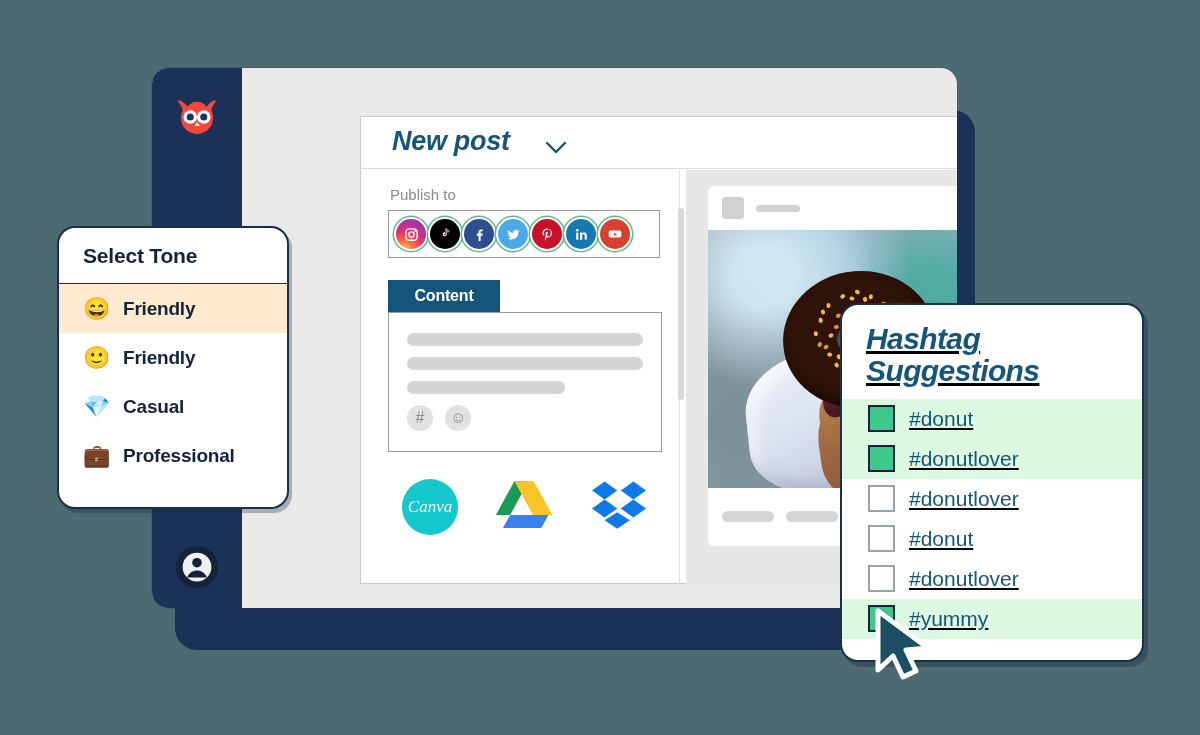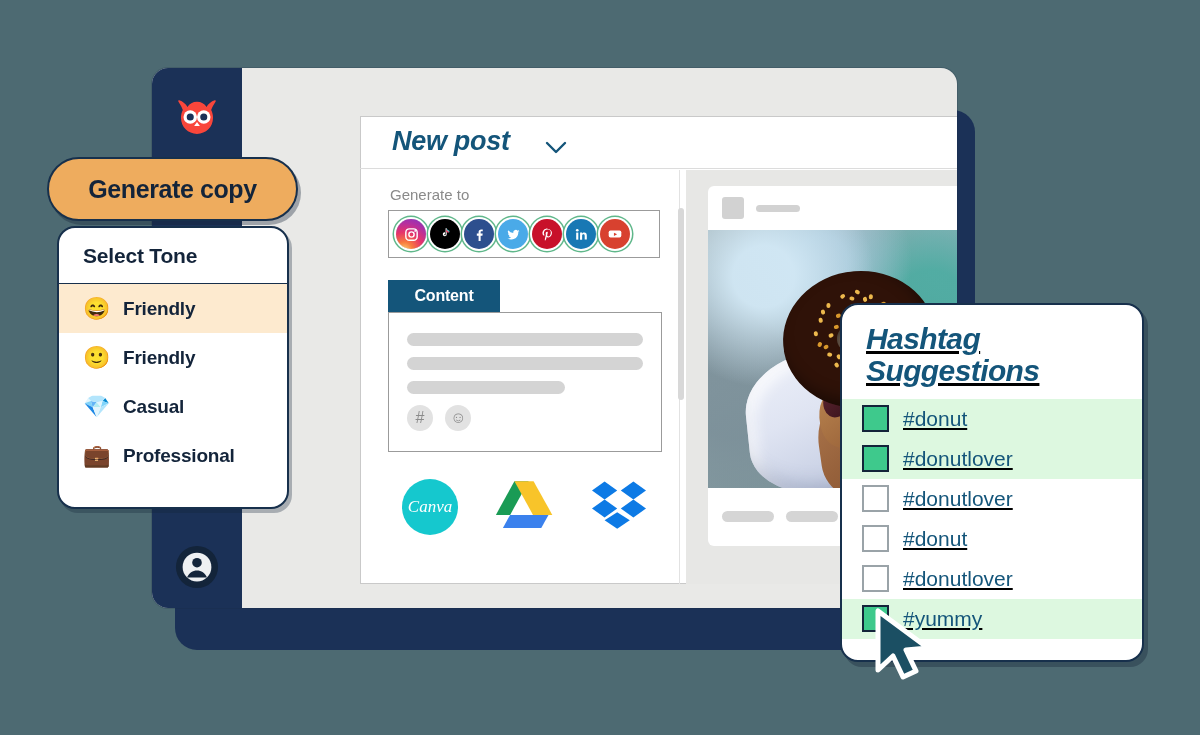--- a/index.html
+++ b/index.html
@@ -196,21 +196,21 @@
     background:#fff;border:2px solid #17304c;border-radius:18px;
     box-shadow:4px 5px 0 rgba(20,35,55,.35);
     overflow:hidden;
     text-decoration:underline;
   }
   .hash-title{
     padding:18px 0 12px 24px;font-size:30px;font-weight:bold;font-style:italic;
     color:#14557a;line-height:1.06;letter-spacing:-.6px;
   }
   .hash-row{
-    height:40px;display:flex;align-items:center;gap:14px;padding-left:20px;
+    height:40px;display:flex;align-items:center;gap:14px;padding-left:26px;
     font-size:21px;color:#14557a;box-sizing:border-box;
   }
   .hash-row.on{background:#ddf8e0;}
   .cbx{width:23px;height:23px;border:2px solid #9aa3a8;background:#fff;flex:0 0 23px;}
   .cbx.checked{background:#3ec98c;border-color:#13243a;}
 
   .cursor{position:absolute;left:872px;top:608px;width:66px;height:74px;}
 </style>
 </head>
 <body>
@@ -247,21 +247,21 @@
       <div class="panel-white"></div>
 
       <div class="post-title">New post</div>
       <span class="chev">
         <svg viewBox="0 0 22 13" width="22" height="13">
           <path d="M2 2l9 9 9-9" stroke="#14557a" stroke-width="2.4" fill="none" stroke-linecap="round" stroke-linejoin="round"></path>
         </svg>
       </span>
       <div class="divider-top"></div>
 
-      <div class="publish-label">Generate to</div>
+      <div class="publish-label">Publish to</div>
 
       <div class="social-box">
         <span class="soc" style="background:radial-gradient(circle at 28% 105%,#fdd376 0%,#f87a3c 22%,#e5336b 48%,#b42fa0 72%,#7a35c9 100%);">
           <svg viewBox="0 0 24 24" width="17" height="17">
               <rect x="4" y="4" width="16" height="16" rx="5" fill="none" stroke="#fff" stroke-width="2"></rect>
               <circle cx="12" cy="12" r="3.7" fill="none" stroke="#fff" stroke-width="2"></circle>
               <circle cx="17.2" cy="6.9" r="1.3" fill="#fff"></circle>
             </svg>
         </span>
         <span class="soc" style="background:#000;">
@@ -398,21 +398,20 @@
           <div class="pc-foot">
             <span class="pc-fbar" style="width:52px;"></span>
             <span class="pc-fbar" style="width:52px;"></span>
           </div>
         </div>
       </div>
 
     </div>
   </div>
 
-  <div class="gen-btn">Generate copy</div>
 
   <div class="tone-panel">
     <div class="tone-head">Select Tone</div>
     <div id="tone-list">
         <div class="tone-item sel">
           <span class="tone-emoji">😄</span>
           <span>Friendly</span>
         </div>
         <div class="tone-item">
           <span class="tone-emoji">🙂</span>

